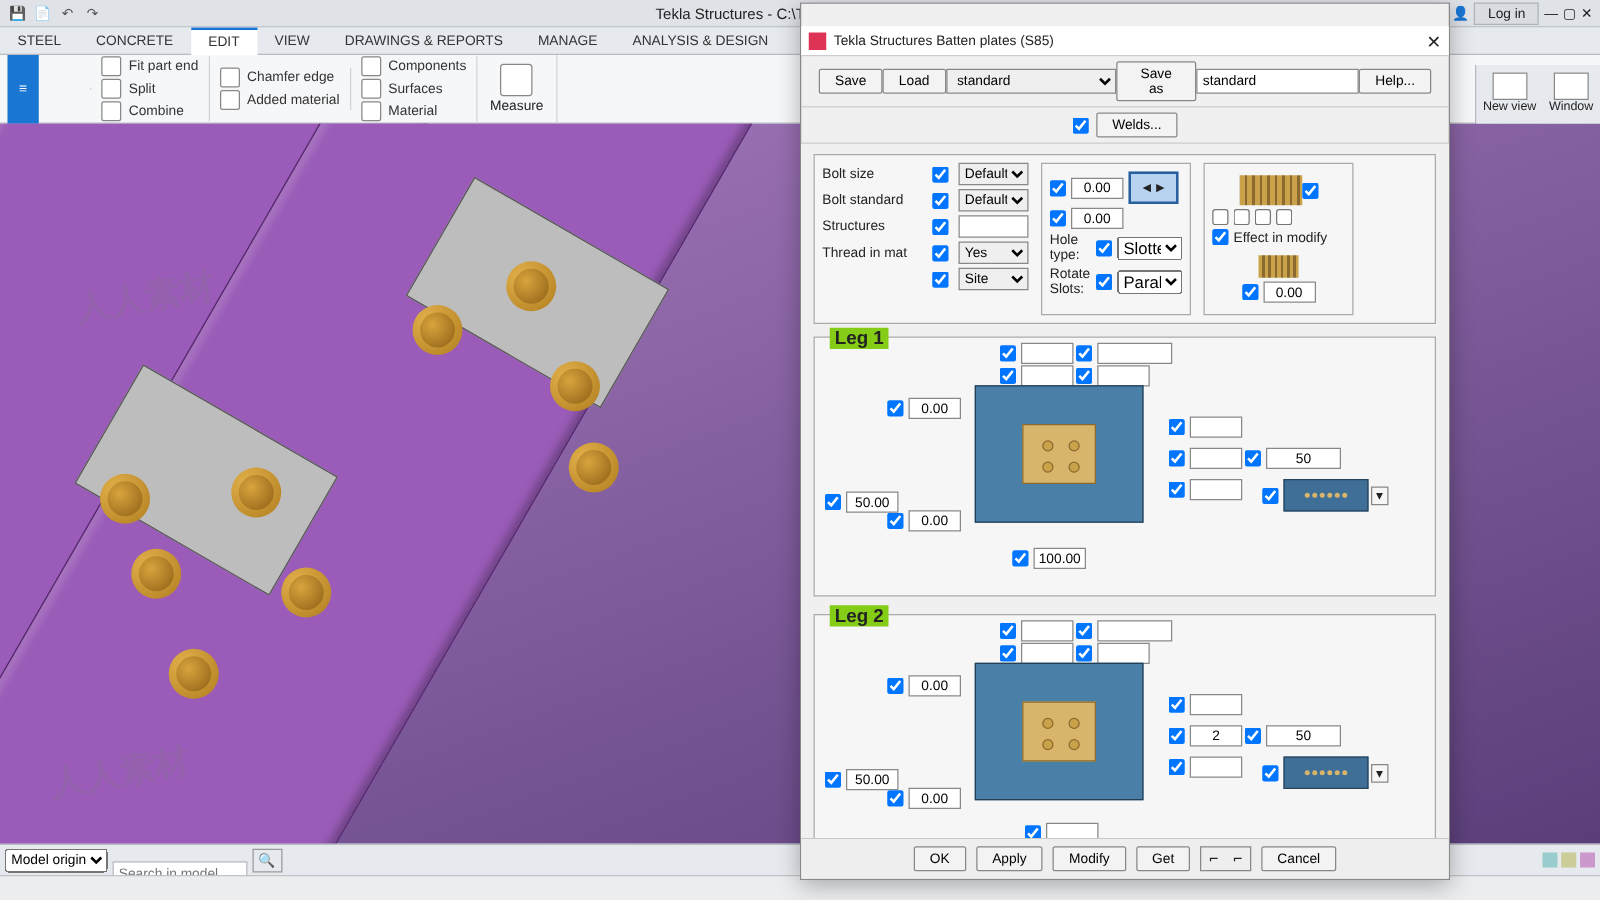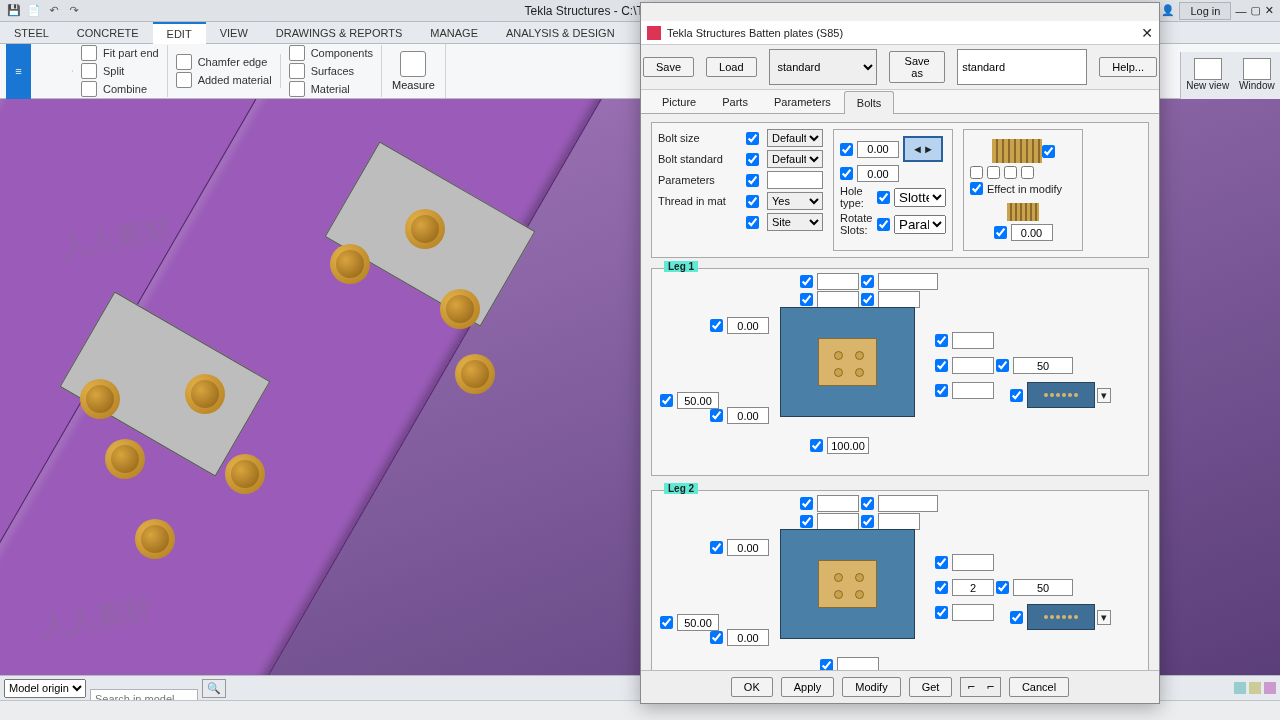--- a/index.html
+++ b/index.html
@@ -38,43 +38,43 @@
 .bottombar input { font-size:11px; height:19px; padding:0 4px; border:1px solid #b0b4ba; }
 .statusbar { position:absolute; left:0; right:0; bottom:0; height:20px; background:#ecedef; border-top:1px solid #c0c4c9; display:flex; align-items:center; padding:0 8px; font-size:11px; color:#444; gap:24px; }
 .statusbar .right { margin-left:auto; display:flex; gap:18px; }
 
 
 .dialog { position:absolute; top:2px; left:640px; width:520px; height:702px; background:#f0f0f0; border:1px solid #888; box-shadow:0 4px 18px rgba(0,0,0,0.3); display:flex; flex-direction:column; }
 .dialog .titlebar { height:24px; display:flex; align-items:center; background:#fff; border-bottom:1px solid #ccc; padding:0 6px;margin-top:18px; }
 .dialog .titlebar .ico { width:14px; height:14px; background:#d35; margin-right:6px; }
 .dialog .titlebar .x { margin-left:auto; font-size:14px; cursor:pointer; }
 
-.dialog .row1 { display:flex; align-items:center; padding:4px 2px; gap:12px; border-bottom:1px solid #ccc; }
+.dialog .row1 { display:flex; align-items:center; padding:4px 14px; gap:0; border-bottom:1px solid #ccc; }
 .dlg-btn { padding:3px 12px; border:1px solid #888; background:#f3f3f3; font-size:11px; cursor:pointer; border-radius:2px; }
-.dialog .row1 input, .dialog .row1 select { font-size:11px; height:36px; border:1px solid #888; padding:0 4px; }
+.dialog .row1 input, .dialog .row1 select { font-size:11px; height:20px; border:1px solid #888; padding:0 4px; }
 .dialog .row2 { display:flex; align-items:center; justify-content:center; padding:4px 0; gap:6px; border-bottom:1px solid #ccc; }
 
 .tabs { display:flex; padding:0 8px; border-bottom:1px solid #aaa; background:#f6f6f6; }
 .tabs .tab { padding:5px 12px; font-size:11px; border:1px solid transparent; border-bottom:none; cursor:pointer; }
 .tabs .tab.active { background:#f0f0f0; border-color:#aaa; border-radius:3px 3px 0 0; position:relative; top:1px; }
 
 .dlg-body { flex:1; overflow:auto; padding:8px 10px; background:#f0f0f0; }
 .bolt-row { display:flex; align-items:center; gap:6px; margin-bottom:3px; font-size:11px; }
 .bolt-row label { width:80px; }
 .bolt-row input[type=checkbox] { margin:0 2px; }
 .bolt-row select { font-size:11px; height:18px; border:1px solid #888; width:56px; }
 
 .top-cluster { display:flex; gap:10px; padding:6px; border:1px solid #aaa; background:#f6f6f6; margin-bottom:10px; }
 .subbox { border:1px solid #aaa; padding:6px; background:#f6f6f6; }
 .subbox .r { display:flex; align-items:center; gap:4px; margin-bottom:3px; font-size:11px; }
 .subbox input[type=text] { width:42px; font-size:11px; height:17px; border:1px solid #888; text-align:center; }
 .img-btn { width:40px; height:26px; background:#b8d3ef; border:2px solid #2a5f9e; display:inline-flex; align-items:center; justify-content:center; }
 
 .leg-box { border:1px solid #aaa; padding:8px; background:#f6f6f6; margin-bottom:14px; position:relative; }
-.leg-box .legname { position:absolute; top:-8px; left:12px; background:#5eead4; padding:0 4px; font-size:10px; font-weight:bold; }
+.leg-box .legname { position:absolute; top:-8px; left:12px; background:#84cc16; padding:0 4px; font-size:15px; font-weight:bold; }
 .leg-layout { position:relative; height:190px; }
 .plate-img { position:absolute; left:120px; top:30px; width:135px; height:110px; background:#4a7fa8; border:1px solid #253f55; }
 .plate-img::before { content:""; position:absolute; left:28%; top:28%; right:28%; bottom:28%; background:#d9b56b; border:1px solid #8a6a2f; }
 .mini-bolt { position:absolute; width:9px; height:9px; background:#caa249; border-radius:50%; border:1px solid #8a6a2f; }
 .leg-in { width:42px; font-size:11px; height:17px; border:1px solid #888; text-align:center; }
 .leg-in.wide { width:60px; }
 .cb { margin-right:2px; }
 .leg-field { position:absolute; display:flex; align-items:center; gap:2px; }
 .pattern-btn { width:68px; height:26px; background:#3f6f97; border:1px solid #26445c; display:inline-flex; align-items:center; justify-content:center; gap:2px;}
 .pattern-btn span { width:4px; height:4px; background:#d9b56b; border-radius:50%; }
@@ -239,43 +239,41 @@
     <span class="x">✕</span>
   </div>
   <div class="row1">
     <button class="dlg-btn">Save</button>
     <button class="dlg-btn">Load</button>
     <select style="width:140px;"><option>standard</option></select>
     <button class="dlg-btn">Save as</button>
     <input type="text" style="width: 130px;" value="standard">
     <button class="dlg-btn">Help...</button>
   </div>
-  <div class="tabs">
-    <div class="tab">Picture</div>
-    <div class="tab">Parts</div>
-    <div class="tab">Parameters</div>
-    <div class="tab active">Bolts</div>
+  <div class="row2">
+    <input type="checkbox" checked="" style="">
+    <button class="dlg-btn">Welds...</button>
   </div>
 
   <div class="dlg-body">
     <div class="top-cluster">
 
       <div style="flex:0 0 140px;">
         <div class="bolt-row">
           <label>Bolt size</label>
           <input type="checkbox" checked="" style="">
           <select><option>Default</option></select>
         </div>
         <div class="bolt-row">
           <label>Bolt standard</label>
           <input type="checkbox" checked="" style="">
           <select><option>Default</option></select>
         </div>
         <div class="bolt-row">
-          <label>Parameters</label>
+          <label>Structures</label>
           <input type="checkbox" checked="" style="">
           <input type="text" style="width: 56px; height: 18px; border: 1px solid rgb(136, 136, 136);">
         </div>
         <div class="bolt-row">
           <label>Thread in mat</label>
           <input type="checkbox" checked="" style="">
           <select><option>Yes</option></select>
         </div>
         <div class="bolt-row">
           <label></label>

